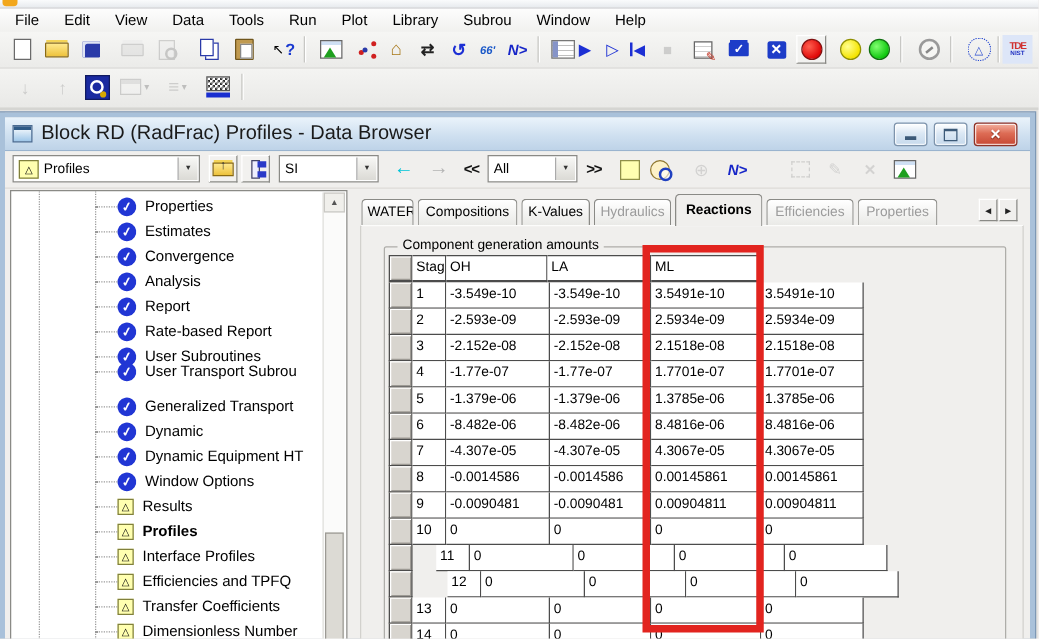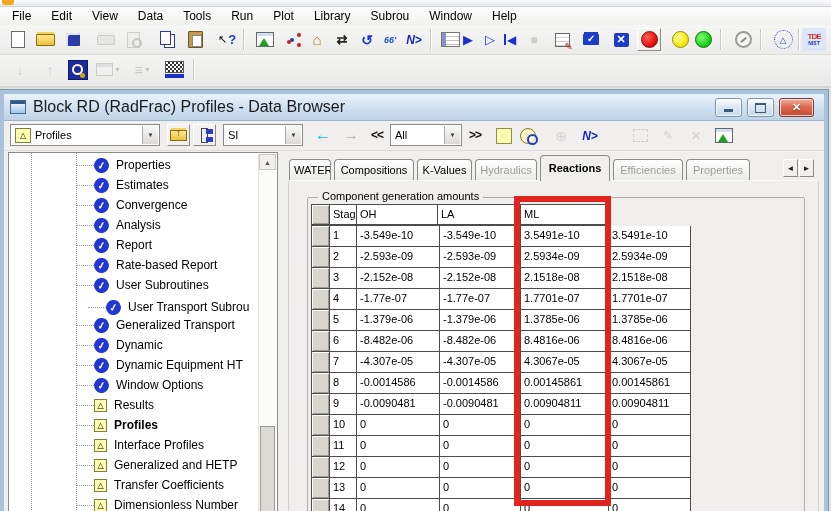--- a/index.html
+++ b/index.html
@@ -320,21 +320,21 @@
             <span class="tree-label">Report</span>
           </div>
           <div class="tree-item" style="top: 102px;">
             <span class="tico tico-check"></span>
             <span class="tree-label">Rate-based Report</span>
           </div>
           <div class="tree-item" style="top: 122px;">
             <span class="tico tico-check"></span>
             <span class="tree-label">User Subroutines</span>
           </div>
-          <div class="tree-item" style="top: 144px; margin-left: 12px;">
+          <div class="tree-item" style="top: 134px;">
             <span class="tico tico-check"></span>
             <span class="tree-label">User Transport Subrou</span>
           </div>
           <div class="tree-item" style="top: 162px;">
             <span class="tico tico-check"></span>
             <span class="tree-label">Generalized Transport</span>
           </div>
           <div class="tree-item" style="top: 182px;">
             <span class="tico tico-check"></span>
             <span class="tree-label">Dynamic</span>
@@ -354,21 +354,21 @@
           <div class="tree-item" style="top: 262px;">
             <span class="tico tico-delta"></span>
             <span class="tree-label bold">Profiles</span>
           </div>
           <div class="tree-item" style="top: 282px;">
             <span class="tico tico-delta"></span>
             <span class="tree-label">Interface Profiles</span>
           </div>
           <div class="tree-item" style="top: 302px;">
             <span class="tico tico-delta"></span>
-            <span class="tree-label">Generalized and HETP</span>
+            <span class="tree-label">Efficiencies and TPFQ</span>
           </div>
           <div class="tree-item" style="top: 322px;">
             <span class="tico tico-delta"></span>
             <span class="tree-label">Transfer Coefficients</span>
           </div>
           <div class="tree-item" style="top: 342px;">
             <span class="tico tico-delta"></span>
             <span class="tree-label">Dimensionless Number</span>
           </div>
         </div>
@@ -476,29 +476,29 @@
               <div class="grow">
                 <span class="gcell rowhdr first" style="width: 19px;"></span>
                 <span class="gcell" style="width: 27px;">10</span>
                 <span class="gcell" style="width: 83px;">0</span>
                 <span class="gcell" style="width: 81px;">0</span>
                 <span class="gcell" style="width: 88px;">0</span>
                 <span class="gcell" style="width: 82px;">0</span>
               </div>
               <div class="grow">
                 <span class="gcell rowhdr first" style="width: 19px;"></span>
-                <span class="gcell" style="width: 27px;">11</span>
+                <span class="gcell" style="width: 27px; margin-left: 19px;">11</span>
                 <span class="gcell" style="width: 83px;">0</span>
                 <span class="gcell" style="width: 81px;">0</span>
                 <span class="gcell" style="width: 88px;">0</span>
                 <span class="gcell" style="width: 82px;">0</span>
               </div>
               <div class="grow">
                 <span class="gcell rowhdr first" style="width: 19px;"></span>
-                <span class="gcell" style="width: 27px;">12</span>
+                <span class="gcell" style="width: 27px; margin-left: 28px;">12</span>
                 <span class="gcell" style="width: 83px;">0</span>
                 <span class="gcell" style="width: 81px;">0</span>
                 <span class="gcell" style="width: 88px;">0</span>
                 <span class="gcell" style="width: 82px;">0</span>
               </div>
               <div class="grow">
                 <span class="gcell rowhdr first" style="width: 19px;"></span>
                 <span class="gcell" style="width: 27px;">13</span>
                 <span class="gcell" style="width: 83px;">0</span>
                 <span class="gcell" style="width: 81px;">0</span>

